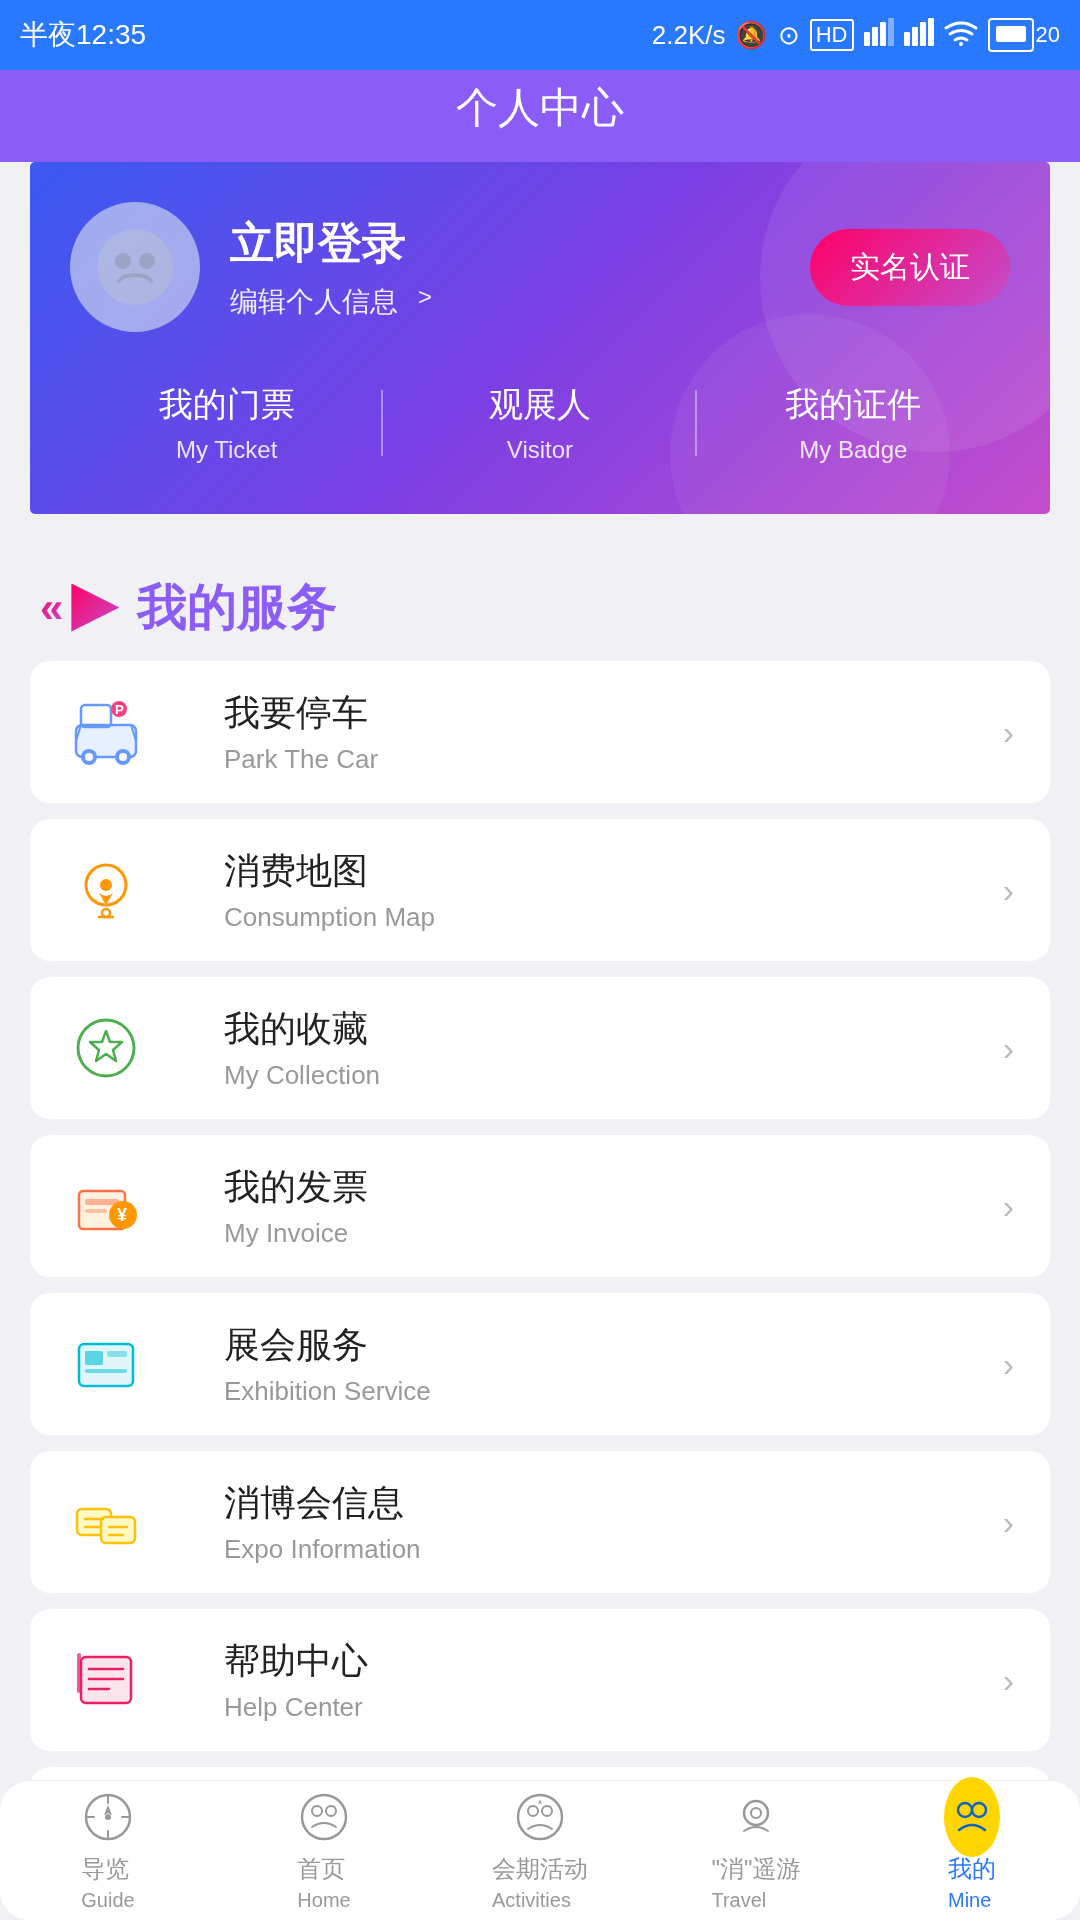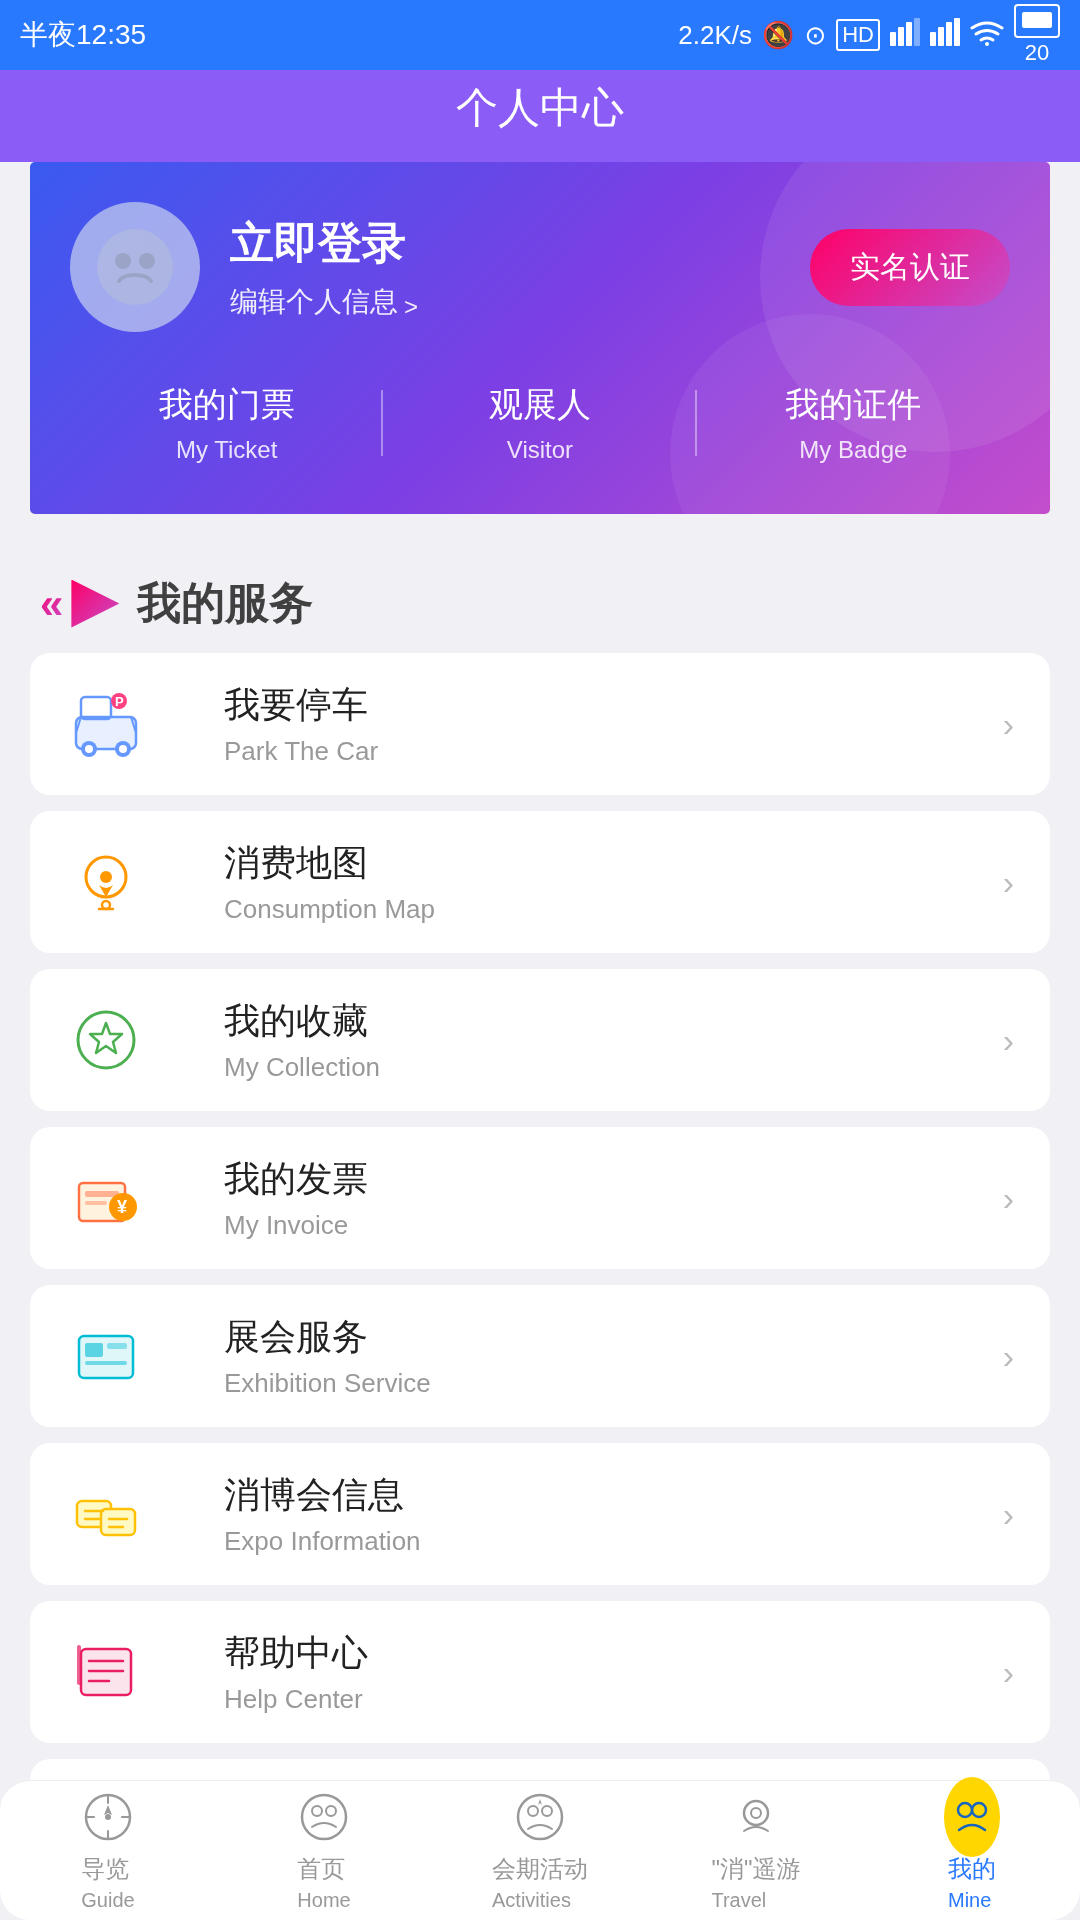--- a/index.html
+++ b/index.html
@@ -83,21 +83,21 @@
       border-radius: 50%;
       background: rgba(200,210,240,0.7);
       display: flex;
       align-items: center;
       justify-content: center;
       font-size: 60px;
       color: #aab;
     }
     .profile-info { color: white; }
     .profile-name { font-size: 44px; font-weight: 600; margin-bottom: 10px; }
-    .profile-edit { font-size: 28px; opacity: 0.9; display: flex; align-items: flex-end; gap: 6px; }
+    .profile-edit { font-size: 28px; opacity: 0.9; display: flex; align-items: flex-start; gap: 20px; }
     .edit-arrow { font-size: 24px; }
 
     .real-name-btn {
       background: linear-gradient(135deg, #f06, #c44dcc);
       color: white;
       border: none;
       border-radius: 50px;
       padding: 18px 40px;
       font-size: 30px;
       font-weight: 500;
@@ -130,21 +130,21 @@
     .tab-cn { font-size: 34px; font-weight: 500; margin-bottom: 8px; }
     .tab-en { font-size: 24px; opacity: 0.85; }
 
     
     .section-header {
       display: flex;
       align-items: center;
       gap: 18px;
       padding: 30px 40px 20px;
     }
-    .section-title { font-size: 44px; font-weight: 600; color: #404040; }
+    .section-title { font-size: 50px; font-weight: 600; color: #8b5cf6; }
 
     .section-icon-wrap {
       display: flex;
       align-items: center;
       gap: 4px;
     }
     .chevron-left {
       font-size: 42px;
       background: linear-gradient(135deg, #f06, #c44dcc);
       -webkit-background-clip: text;
@@ -249,21 +249,21 @@
         </svg>
     </span>
     <span>
       <svg width="34" height="28" viewBox="0 0 34 28" fill="none" stroke="white" stroke-width="3" stroke-linecap="round">
         <path d="M2 10 Q17 0 32 10" fill="none"></path>
         <path d="M6 16 Q17 9 28 16" fill="none"></path>
         <path d="M11 22 Q17 18 23 22" fill="none"></path>
         <circle cx="17" cy="26" r="2" fill="white" stroke="none"></circle>
       </svg>
     </span>
-    <span style="display:flex;align-items:center;gap:2px;flex-direction:column;">
+    <span style="display:flex;align-items:center;gap:2px;">
       <span style="border:2px solid white;border-radius:4px;padding:2px 6px;font-size:22px;position:relative;">
         <span style="display:inline-block;background:white;width:30px;height:16px;border-radius:2px;"></span>
       </span>
       <span style="font-size:22px;">20</span>
     </span>
   </div>
 </div>
 
 <div class="header">
   <span>个人中心</span>

